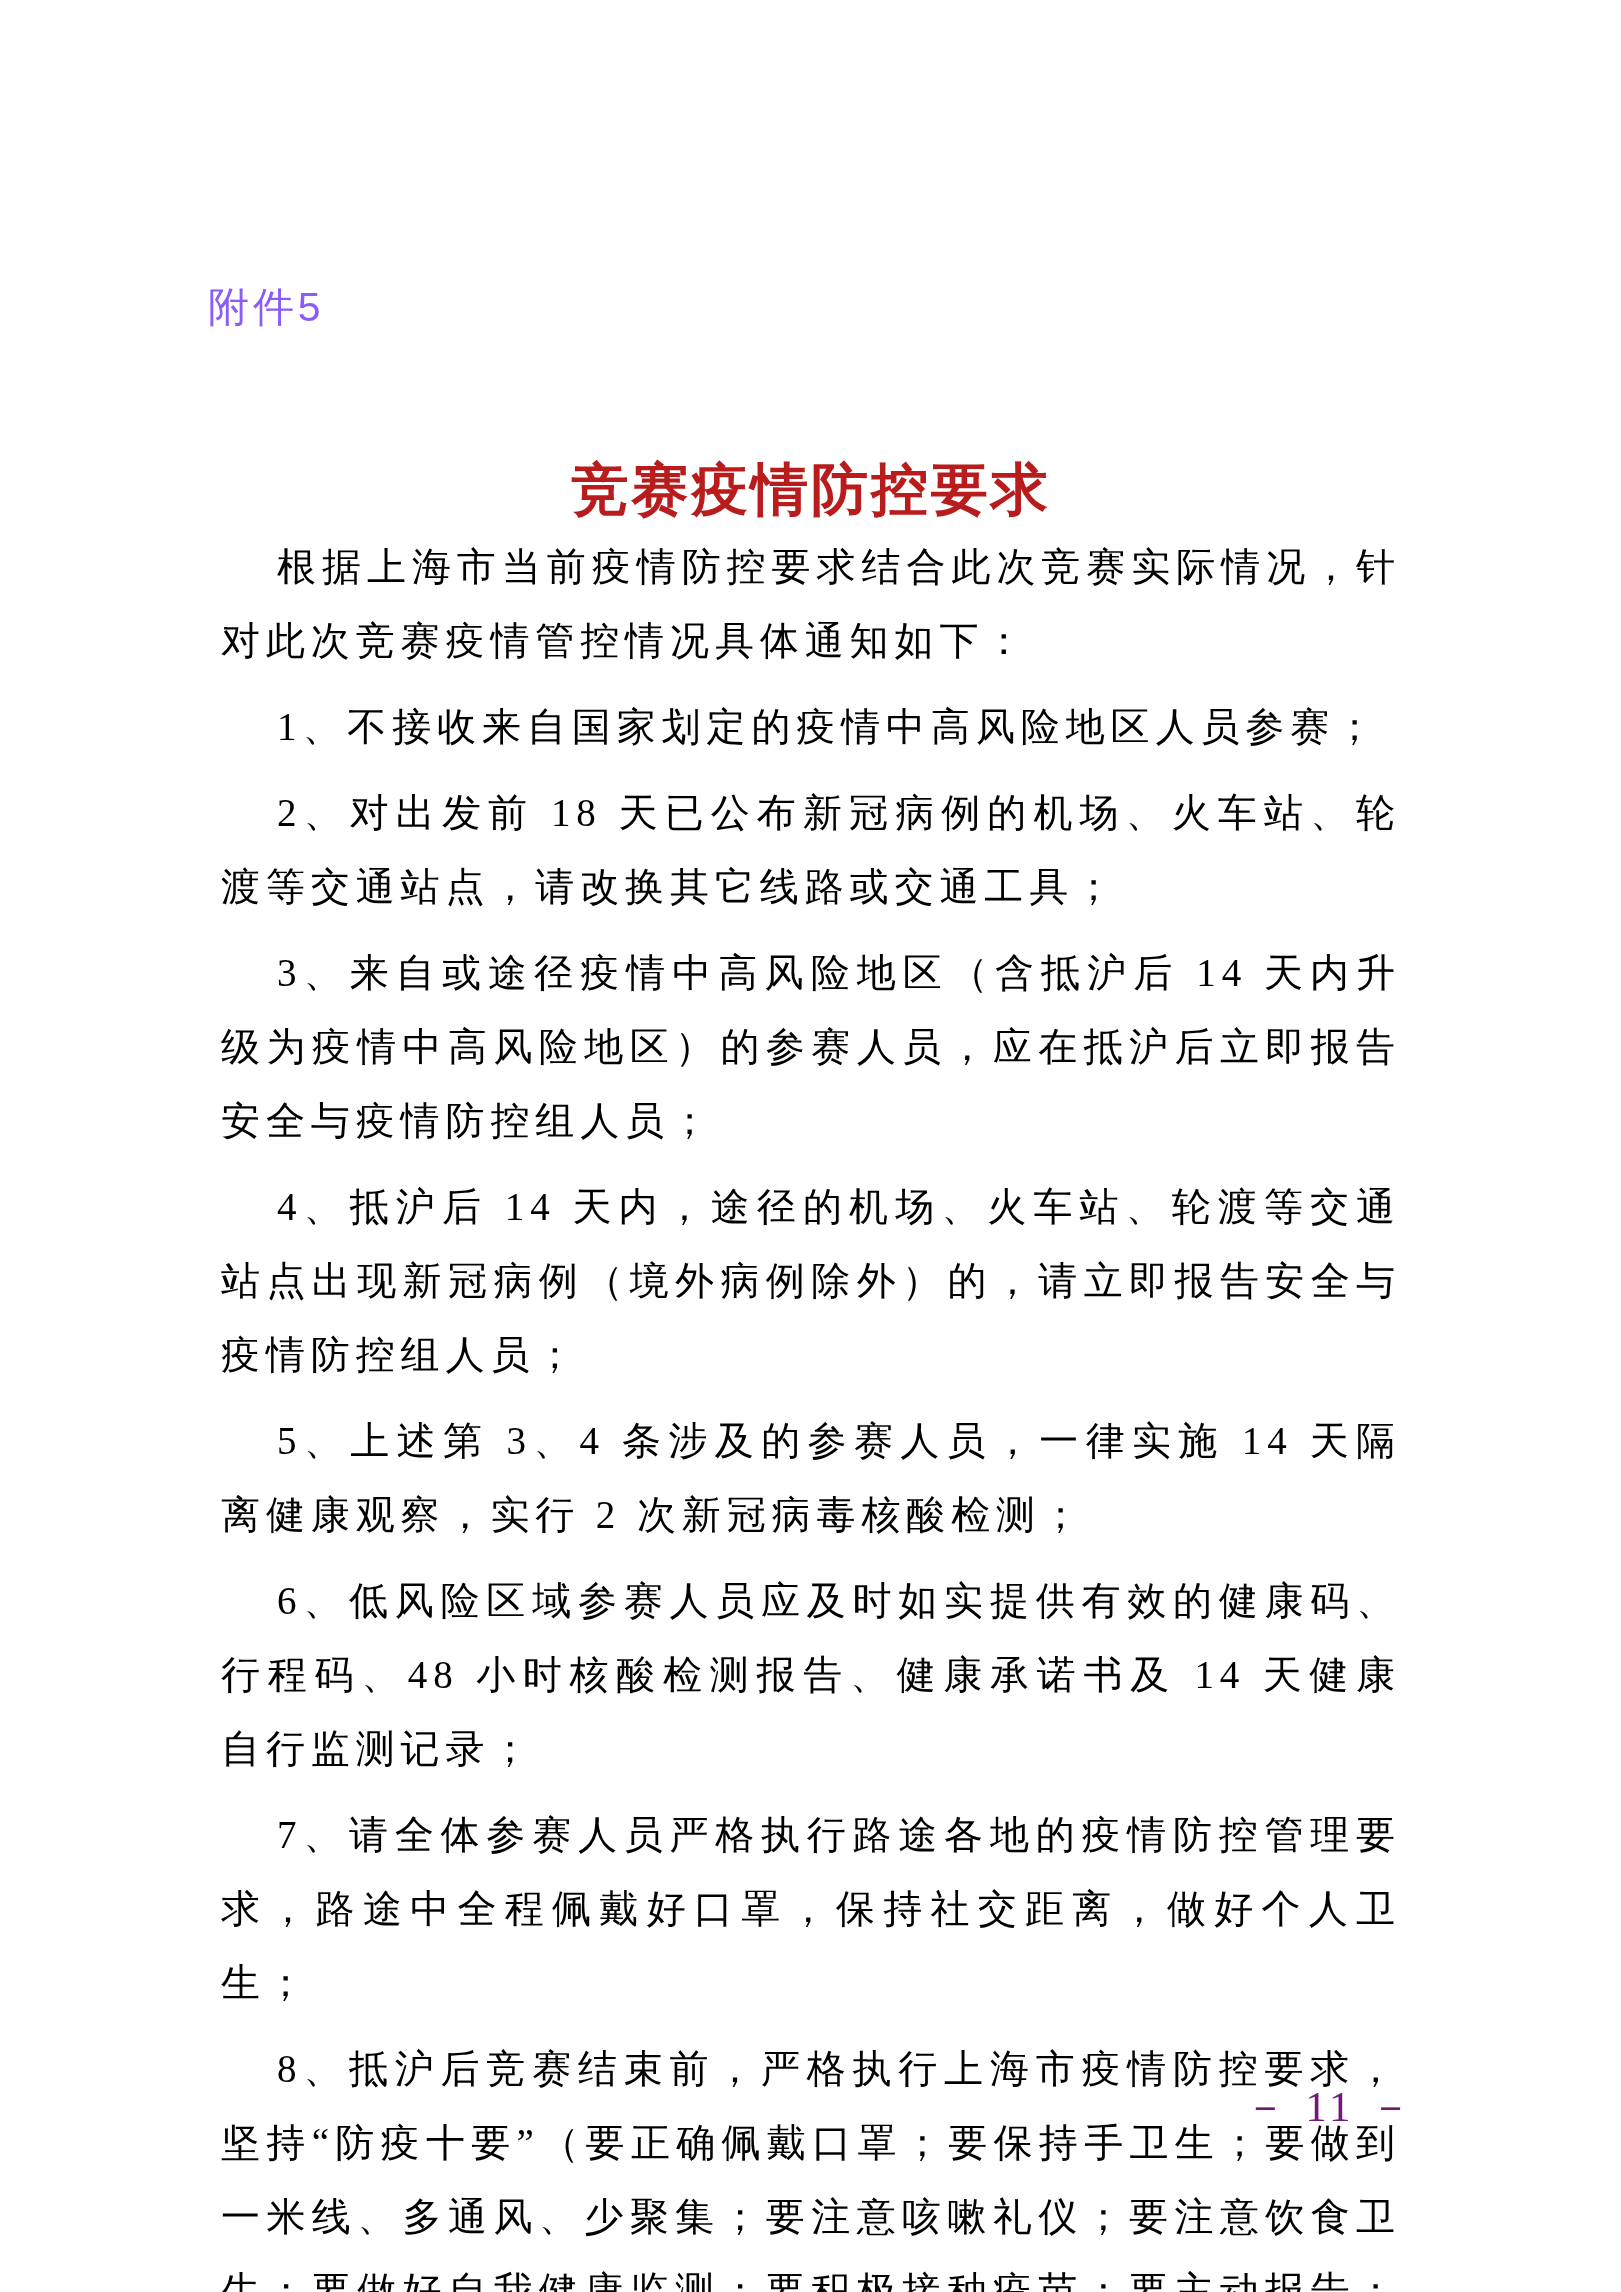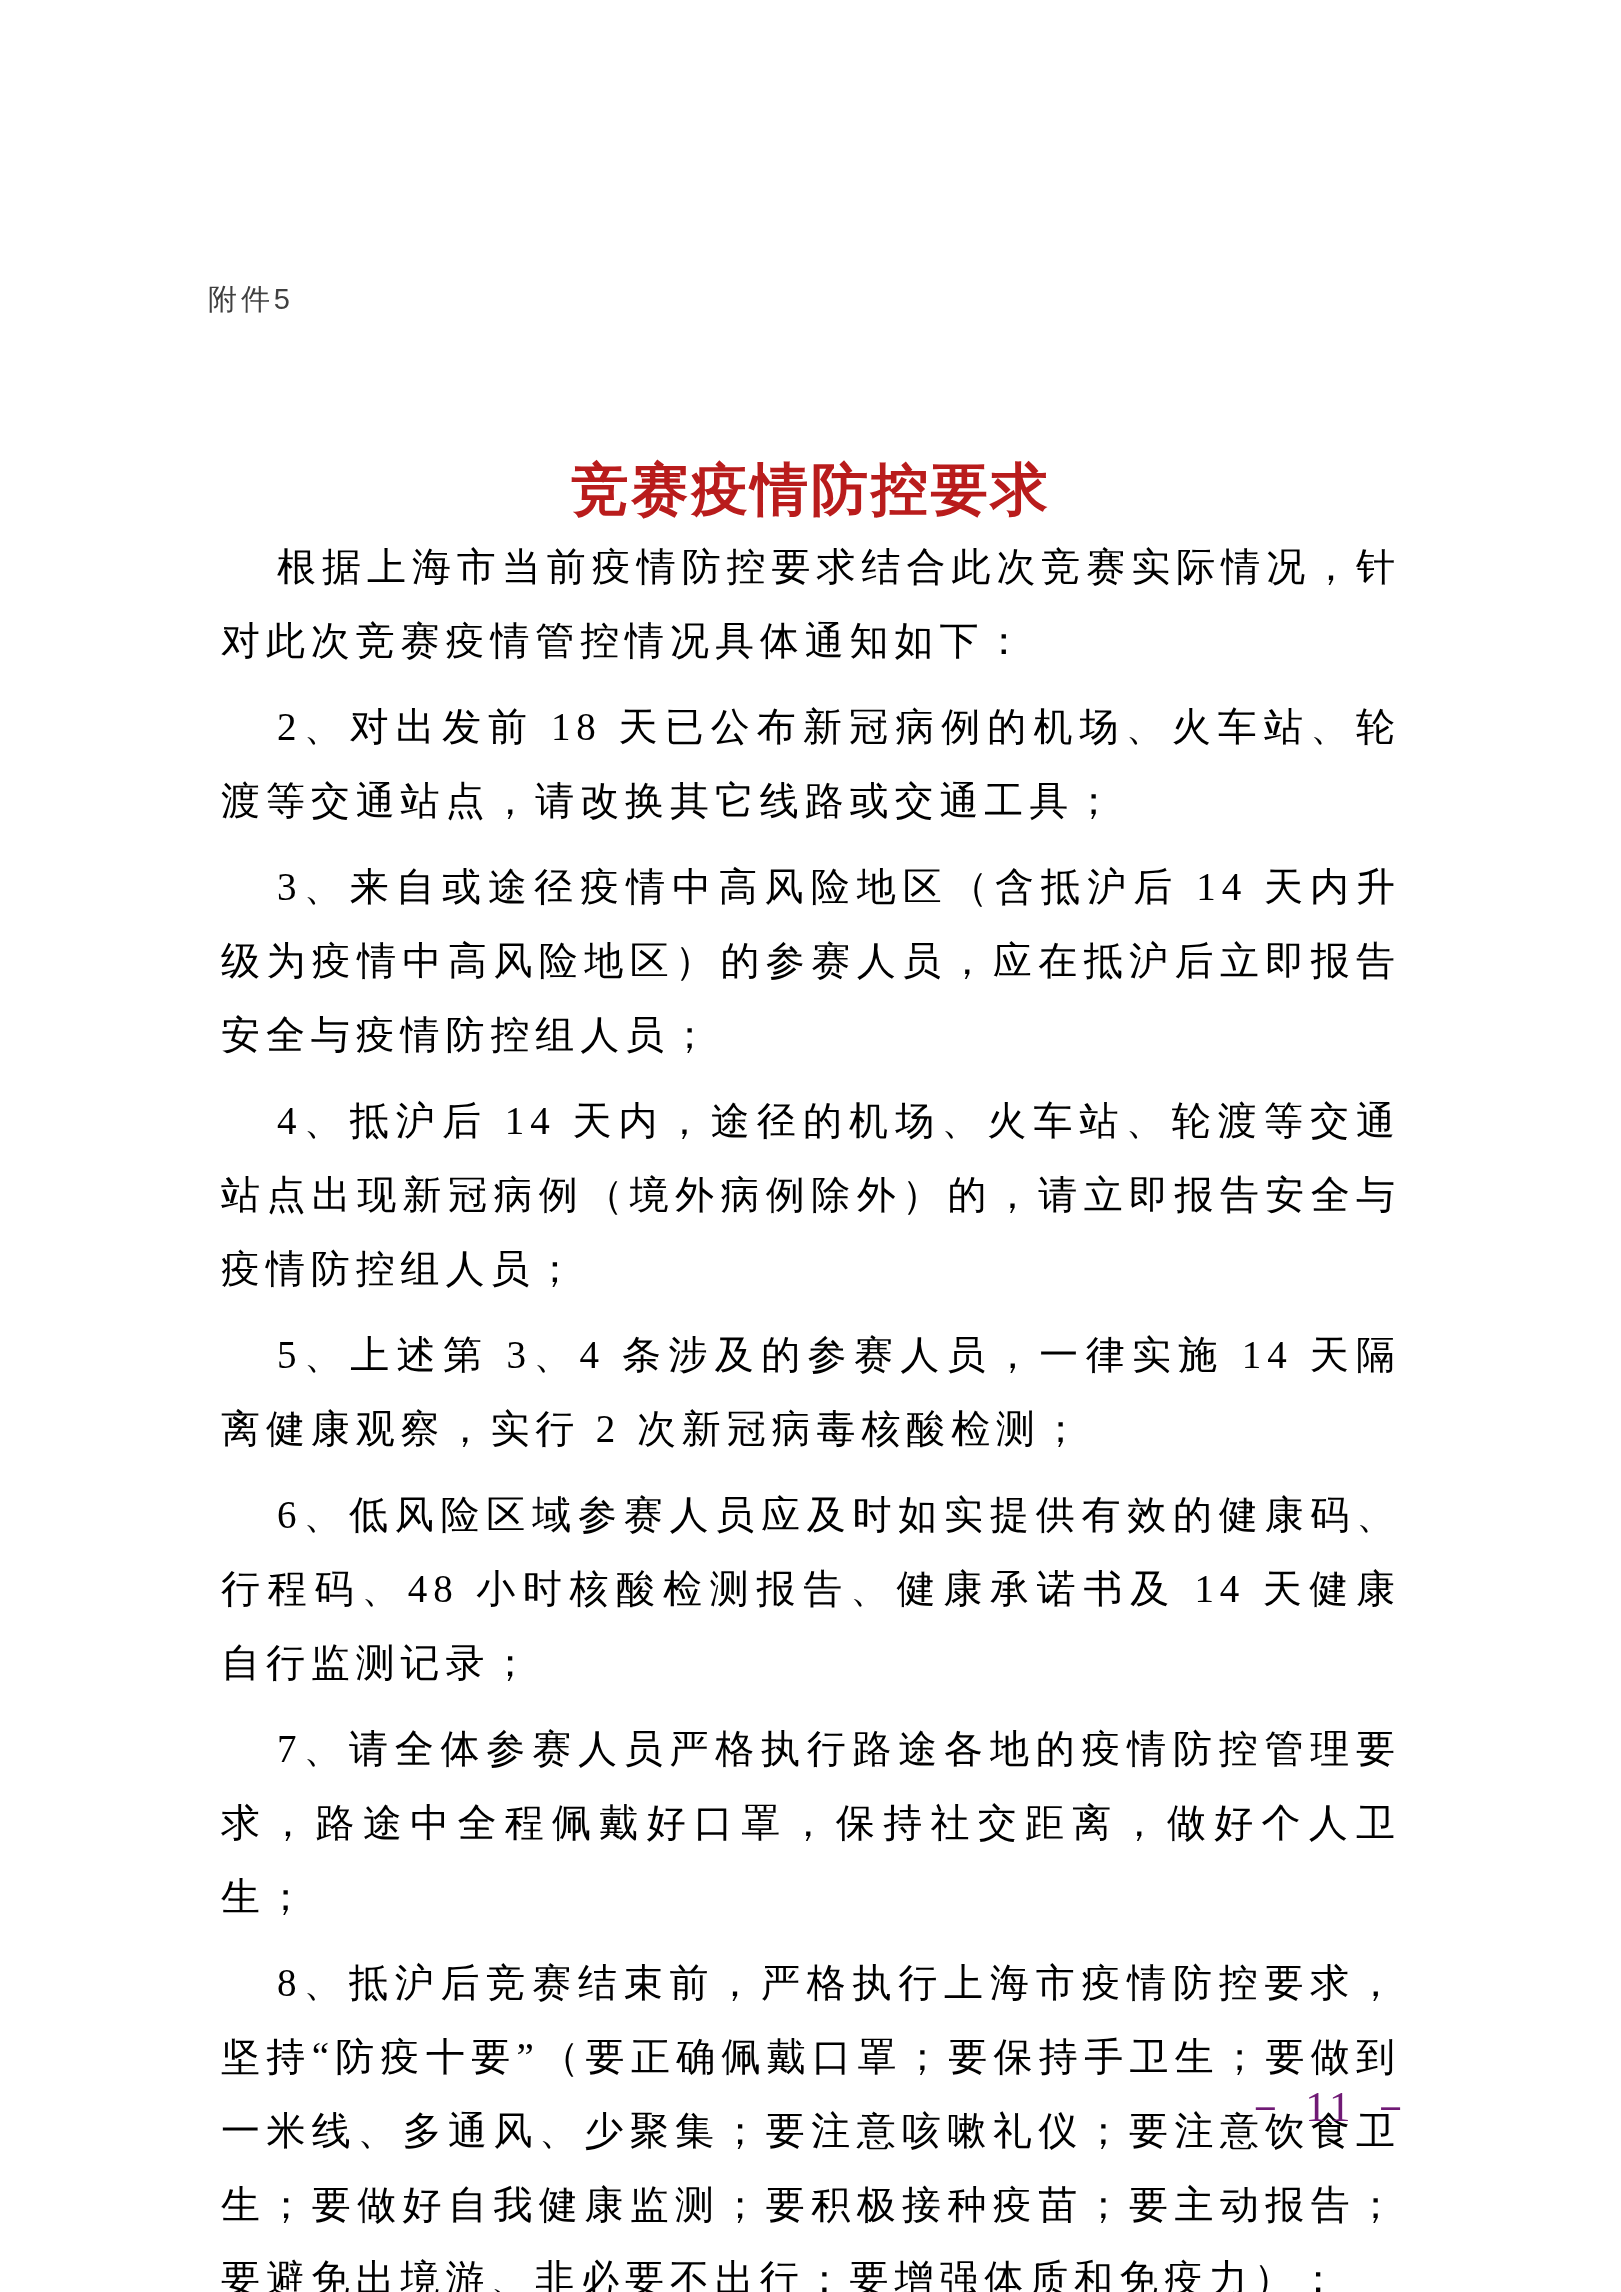--- a/index.html
+++ b/index.html
@@ -11,23 +11,23 @@
     background:#ffffff;
     overflow:hidden;
     font-family:"Liberation Serif","DejaVu Serif",serif;
     color:#000000;
   }
   .attach-label{
     position:absolute;
     left:208px;
     top:280px;
     font-family:"Liberation Sans","DejaVu Sans",sans-serif;
-    font-size:29px;
+    font-size:41px;
     letter-spacing:3.9px;
-    color:#404040;
+    color:#8b5cf6;
     white-space:nowrap;
   }
   .doc-title{
     position:absolute;
     left:209px;
     top:416px;
     width:1204px;
     text-align:center;
     font-size:57px;
     font-weight:bold;
@@ -65,20 +65,21 @@
 <body>
 
 <div class="page">
 
   <div class="attach-label">附件5</div>
 
   <h1 class="doc-title">竞赛疫情防控要求</h1>
 
   <div class="doc-body">
     <p>根据上海市当前疫情防控要求结合此次竞赛实际情况，针对此次竞赛疫情管控情况具体通知如下：</p>
+    <p>1、不接收来自国家划定的疫情中高风险地区人员参赛；</p>
     <p>2、对出发前 18 天已公布新冠病例的机场、火车站、轮渡等交通站点，请改换其它线路或交通工具；</p>
     <p>3、来自或途径疫情中高风险地区（含抵沪后 14 天内升级为疫情中高风险地区）的参赛人员，应在抵沪后立即报告安全与疫情防控组人员；</p>
     <p>4、抵沪后 14 天内，途径的机场、火车站、轮渡等交通站点出现新冠病例（境外病例除外）的，请立即报告安全与疫情防控组人员；</p>
     <p>5、上述第 3、4 条涉及的参赛人员，一律实施 14 天隔离健康观察，实行 2 次新冠病毒核酸检测；</p>
     <p>6、低风险区域参赛人员应及时如实提供有效的健康码、行程码、48 小时核酸检测报告、健康承诺书及 14 天健康自行监测记录；</p>
     <p>7、请全体参赛人员严格执行路途各地的疫情防控管理要求，路途中全程佩戴好口罩，保持社交距离，做好个人卫生；</p>
     <p>8、抵沪后竞赛结束前，严格执行上海市疫情防控要求，坚持“防疫十要”（要正确佩戴口罩；要保持手卫生；要做到一米线、多通风、少聚集；要注意咳嗽礼仪；要注意饮食卫生；要做好自我健康监测；要积极接种疫苗；要主动报告；要避免出境游、非必要不出行；要增强体质和免疫力）；</p>
     <p>9、竞赛的疫情防控要求及时根据上海市最新发布的管控要求进行调整。</p>
   </div>
 

